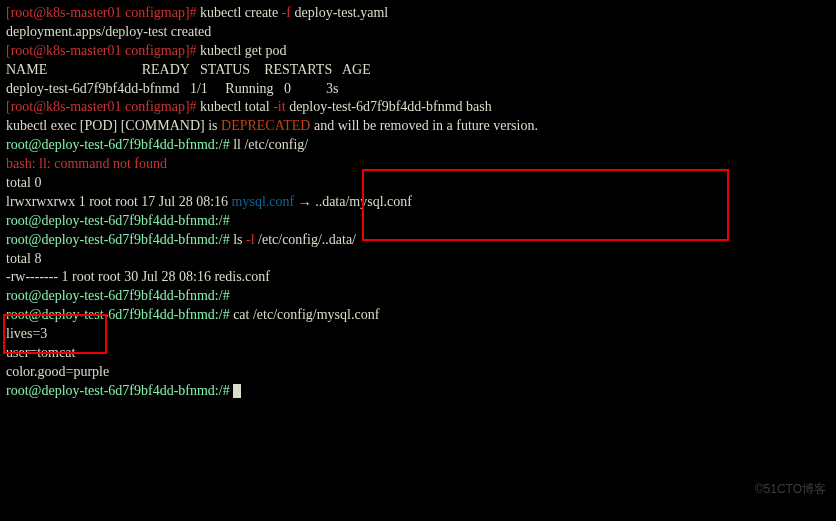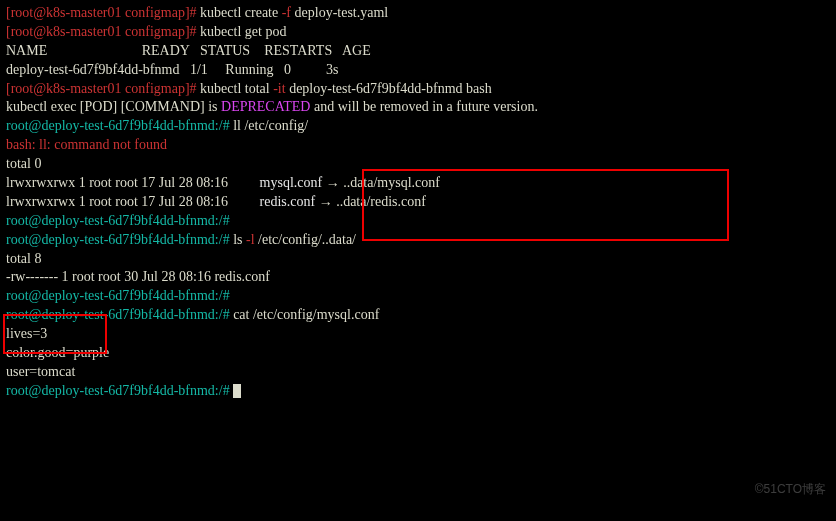--- a/index.html
+++ b/index.html
@@ -10,23 +10,23 @@
       line-height: 1.35;
       color: #dcdccc;
       padding: 4px 6px;
       width: 836px;
       height: 521px;
       overflow: hidden;
       position: relative;
     }
     .line { white-space: pre; font-family: Liberation Serif, serif; }
     .red { color: #cc3333; }
-    .green { color: #14b8a6; }
-    .cyan { color: #e5e5e5; margin-left: 28px; }
-    .yellow { color: #d946ef; }
+    .green { color: #86efac; }
+    .cyan { color: #0369a1; }
+    .yellow { color: #c2410c; }
     .box1 {
       position: absolute;
       border: 2px solid #e00;
       left: 362px;
       top: 169px;
       width: 367px;
       height: 72px;
       pointer-events: none;
     }
     .box2 {
@@ -52,38 +52,38 @@
       height: 14px;
       background: #dcdccc;
       vertical-align: text-bottom;
     }
   </style>
 </head>
 <body>
 
 <div>
 <div class="line"><span class="red">[root@k8s-master01 configmap]# </span><span>kubectl create </span><span class="red">-f</span><span> deploy-test.yaml</span></div>
+<div class="line">deployment.apps/deploy-test created</div>
 <div class="line"><span class="red">[root@k8s-master01 configmap]# </span><span>kubectl get pod</span></div>
 <div class="line">NAME                           READY   STATUS    RESTARTS   AGE</div>
 <div class="line">deploy-test-6d7f9bf4dd-bfnmd   1/1     Running   0          3s</div>
 <div class="line"><span class="red">[root@k8s-master01 configmap]# </span><span>kubectl total </span><span class="red">-it</span><span> deploy-test-6d7f9bf4dd-bfnmd bash</span></div>
 <div class="line"><span>kubectl exec [POD] [COMMAND] is </span><span class="yellow">DEPRECATED</span><span> and will be removed in a future version.</span></div>
 <div class="line"><span class="green">root@deploy-test-6d7f9bf4dd-bfnmd:/# </span><span>ll /etc/config/</span></div>
 <div class="line red">bash: ll: command not found</div>
 <div class="line">total 0</div>
 <div class="line"><span>lrwxrwxrwx 1 root root 17 Jul 28 08:16 </span><span class="cyan">mysql.conf</span><span> → </span><span>..data/mysql.conf</span></div>
-<div class="line"><span>lrwxrwxrwx 1 root root 17 Jul 28 08:16 </span><span class="cyan">redis.conf</span><span> → </span><span>..data/redis.conf</span></div>
 <div class="line green">root@deploy-test-6d7f9bf4dd-bfnmd:/#</div>
 <div class="line"><span class="green">root@deploy-test-6d7f9bf4dd-bfnmd:/# </span><span>ls </span><span class="red">-l</span><span> /etc/config/..data/</span></div>
 <div class="line">total 8</div>
 <div class="line">-rw------- 1 root root 30 Jul 28 08:16 redis.conf</div>
 <div class="line green">root@deploy-test-6d7f9bf4dd-bfnmd:/#</div>
 <div class="line"><span class="green">root@deploy-test-6d7f9bf4dd-bfnmd:/# </span><span>cat /etc/config/mysql.conf</span></div>
 <div class="line">lives=3</div>
 <div class="line"></div>
+<div class="line">user=tomcat</div>
 <div class="line">color.good=purple</div>
-<div class="line">user=tomcat</div>
 <div class="line"><span class="green">root@deploy-test-6d7f9bf4dd-bfnmd:/# </span><span class="cursor"></span></div>
 </div>
 
 <div class="box1"></div>
 <div class="box2"></div>
 <div class="watermark">©51CTO博客</div>
 
 </body></html>

